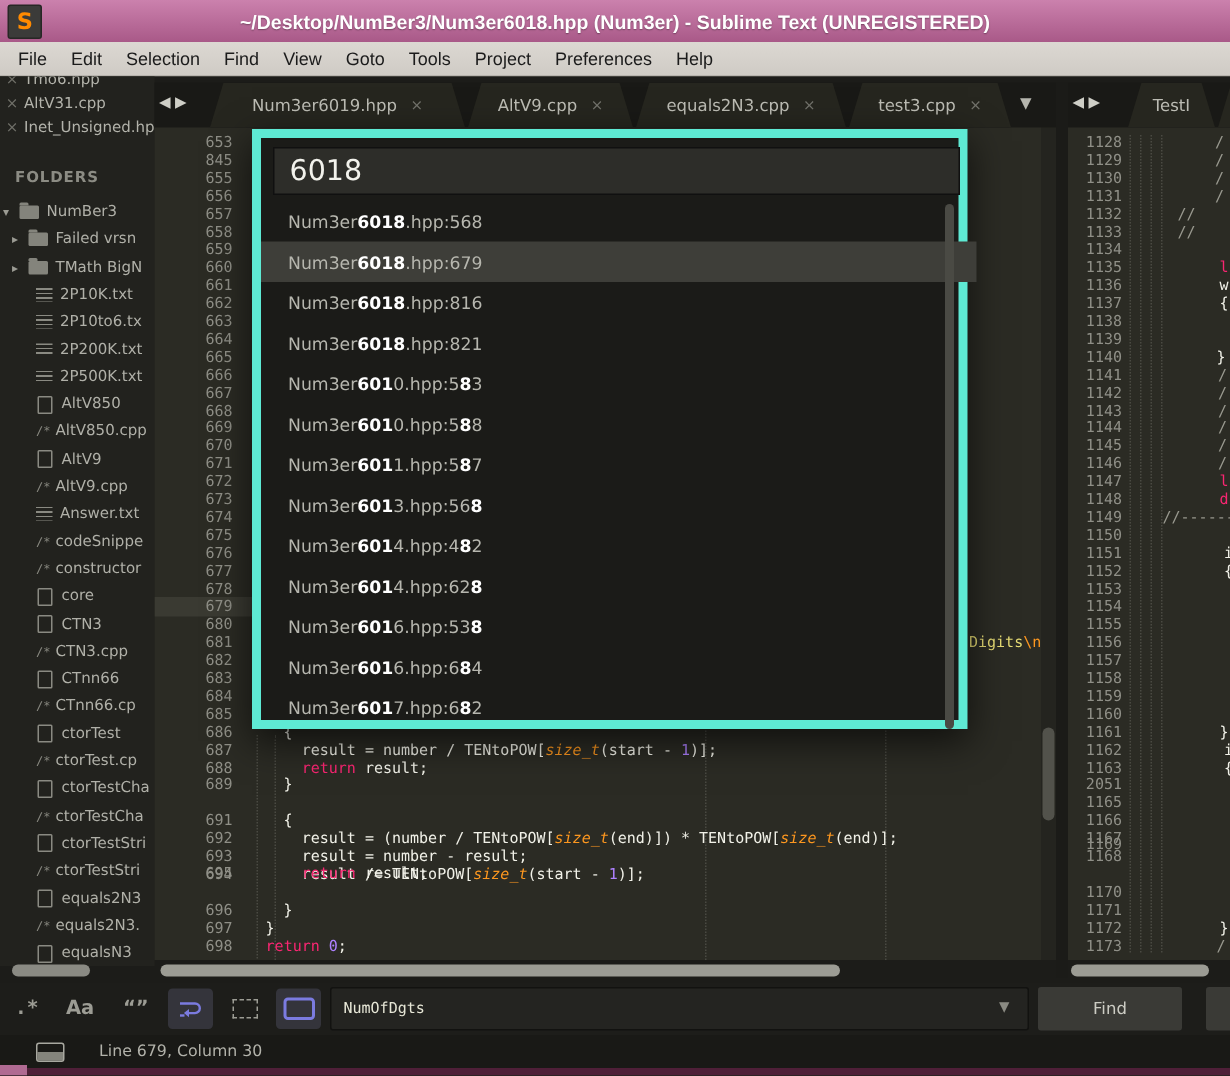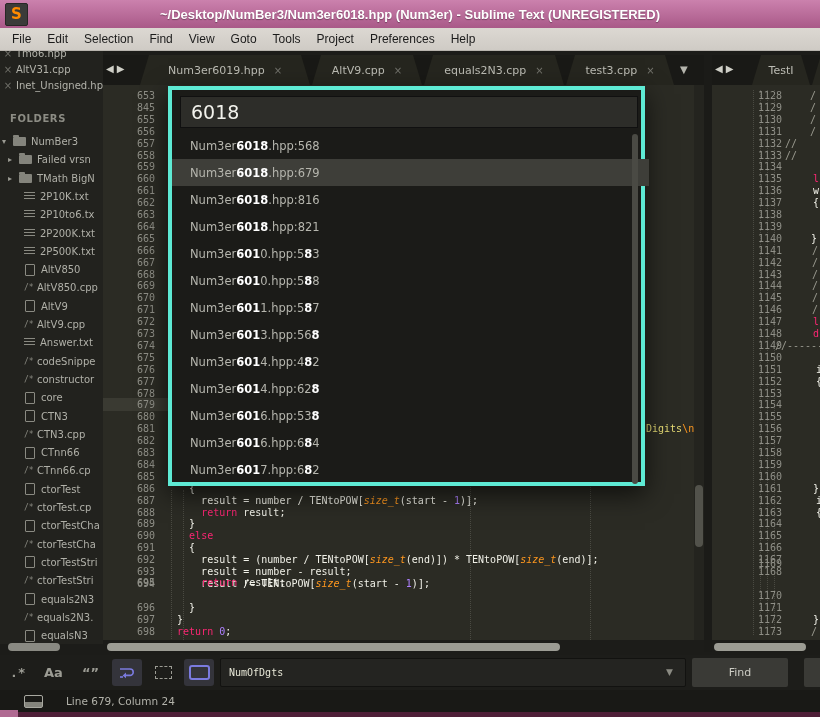--- a/index.html
+++ b/index.html
@@ -53,35 +53,35 @@
     clip-path:polygon(9px 0,calc(100% - 9px) 0,100% 100%,0 100%);margin-right:2px;}
   .tab .x{margin-left:9px;color:#73736c;font-size:10px;}
   .tab-dropdown{position:absolute;left:577px;top:9px;color:#b5b5ad;font-size:10px;}
   
   .editor{position:absolute;top:34px;height:555px;background:#2b2b24;overflow:hidden;}
   #editor-left{left:103px;width:591px;}
   #editor-right{left:712px;width:108px;}
   .eline{position:absolute;left:0;right:0;height:12px;}
   .gut{position:absolute;left:0;width:52px;text-align:right;
     font:10px "DejaVu Sans Mono",monospace;color:#8f8f87;}
-  #editor-right .gut{width:36px;padding-left:34px;}
+  #editor-right .gut{width:36px;}
   .curgut{position:absolute;left:0;top:-1px;width:66px;height:13px;background:#3a3a32;}
   .codetext{position:absolute;left:62px;white-space:pre;font:10px "DejaVu Sans Mono",monospace;}
   .frag{position:absolute;white-space:pre;font:10px "DejaVu Sans Mono",monospace;}
   .tok-pl{color:#f1f1e8;} .tok-kw{color:#f92672;} .tok-type{color:#fd971f;font-style:italic;}
   .tok-num{color:#ae81ff;} .tok-str{color:#e6db74;} .tok-esc{color:#fd971f;} .tok-cm{color:#9a9a90;}
   .guide{position:absolute;width:0;border-left:1px dotted #4a4a42;}
   
   .divider{position:absolute;left:704px;top:4px;width:8px;height:597px;background:#1b1b18;}
   .vtrack{position:absolute;left:694px;top:34px;width:10px;height:555px;background:#24241f;}
   .vthumb{position:absolute;left:695px;top:434px;width:8px;height:62px;background:#52524b;border-radius:4px;}
   .hthumb{position:absolute;top:592px;height:8px;border-radius:4px;background:#9c9c94;}
   
   .overlay{position:absolute;left:168px;top:35px;width:477px;height:400px;background:#1b1b18;
-    border:4px solid #5eead4;box-sizing:border-box;box-shadow:0 8px 24px rgba(0,0,0,.65);z-index:20;}
+    border:6px solid #5eead4;box-sizing:border-box;box-shadow:0 8px 24px rgba(0,0,0,.65);z-index:20;}
   .ov-input{position:absolute;left:8px;top:6px;width:458px;height:32px;background:#2d2d29;
     border:1px solid #101010;box-sizing:border-box;color:#f2f2ec;
     font:19px "DejaVu Sans",sans-serif;line-height:30px;padding-left:10px;}
   .ov-list{position:absolute;left:0;top:42px;width:477px;}
   .ov-row{height:27px;display:flex;align-items:center;padding-left:18px;
     font:11.5px "DejaVu Sans",sans-serif;color:#b6b6ae;}
   .ov-row b{color:#ffffff;}
   .ov-row.sel{background:#3e3e39;}
   .ov-thumb{position:absolute;right:3px;top:44px;width:6px;height:350px;background:#4a4a44;border-radius:3px;}
   
@@ -415,24 +415,20 @@
         <span class="codetext"><span class="tok-pl">      result = number / TENtoPOW[</span><span class="tok-type">size_t</span><span class="tok-pl">(start - </span><span class="tok-num">1</span><span class="tok-pl">)];</span></span>
       </div>
       <div class="eline" style="top: 421.5px;">
         <span class="gut">688</span>
         <span class="codetext"><span class="tok-pl">      </span><span class="tok-kw">return</span><span class="tok-pl"> result;</span></span>
       </div>
       <div class="eline" style="top: 433.4px;">
         <span class="gut">689</span>
         <span class="codetext"><span class="tok-pl">    }</span></span>
       </div>
-      <div class="eline" style="top: 445.3px;">
-        <span class="gut">690</span>
-        <span class="codetext"><span class="tok-pl">    </span><span class="tok-kw">else</span></span>
-      </div>
       <div class="eline" style="top: 457.2px;">
         <span class="gut">691</span>
         <span class="codetext"><span class="tok-pl">    {</span></span>
       </div>
       <div class="eline" style="top: 469.1px;">
         <span class="gut">692</span>
         <span class="codetext"><span class="tok-pl">      result = (number / TENtoPOW[</span><span class="tok-type">size_t</span><span class="tok-pl">(end)]) * TENtoPOW[</span><span class="tok-type">size_t</span><span class="tok-pl">(end)];</span></span>
       </div>
       <div class="eline" style="top: 481px;">
         <span class="gut">693</span>
@@ -597,21 +593,21 @@
       </div>
       <div class="eline" style="top: 409.6px;">
         <span class="gut">1162</span>
         <span class="frag tok-pl" style="left: 104px;">i</span>
       </div>
       <div class="eline" style="top: 421.5px;">
         <span class="gut">1163</span>
         <span class="frag tok-pl" style="left: 104px;">{</span>
       </div>
       <div class="eline" style="top: 433.4px;">
-        <span class="gut">1164</span>
+        <span class="gut">2051</span>
       </div>
       <div class="eline" style="top: 445.3px;">
         <span class="gut">1165</span>
       </div>
       <div class="eline" style="top: 457.2px;">
         <span class="gut">1166</span>
       </div>
       <div class="eline" style="top: 469.1px;">
         <span class="gut">1167</span>
       </div>
@@ -743,18 +739,18 @@
         <span class="hl-box"></span>
       </div>
     <input class="find-input" value="NumOfDgts" style="">
     <div class="find-dd">▼</div>
     <div class="find-btn" style="left:692px;width:96px;">Find</div>
     <div class="find-btn" style="left:804px;width:70px;"></div>
   </div>
 
   <div class="statusbar">
     <span class="st-icon"></span>
-    <span class="st-text">Line 679, Column 24</span>
+    <span class="st-text">Line 679, Column 30</span>
   </div>
 </div>
 
 <div class="strip"></div>
 <div class="corner"></div>
 
 </body></html>

